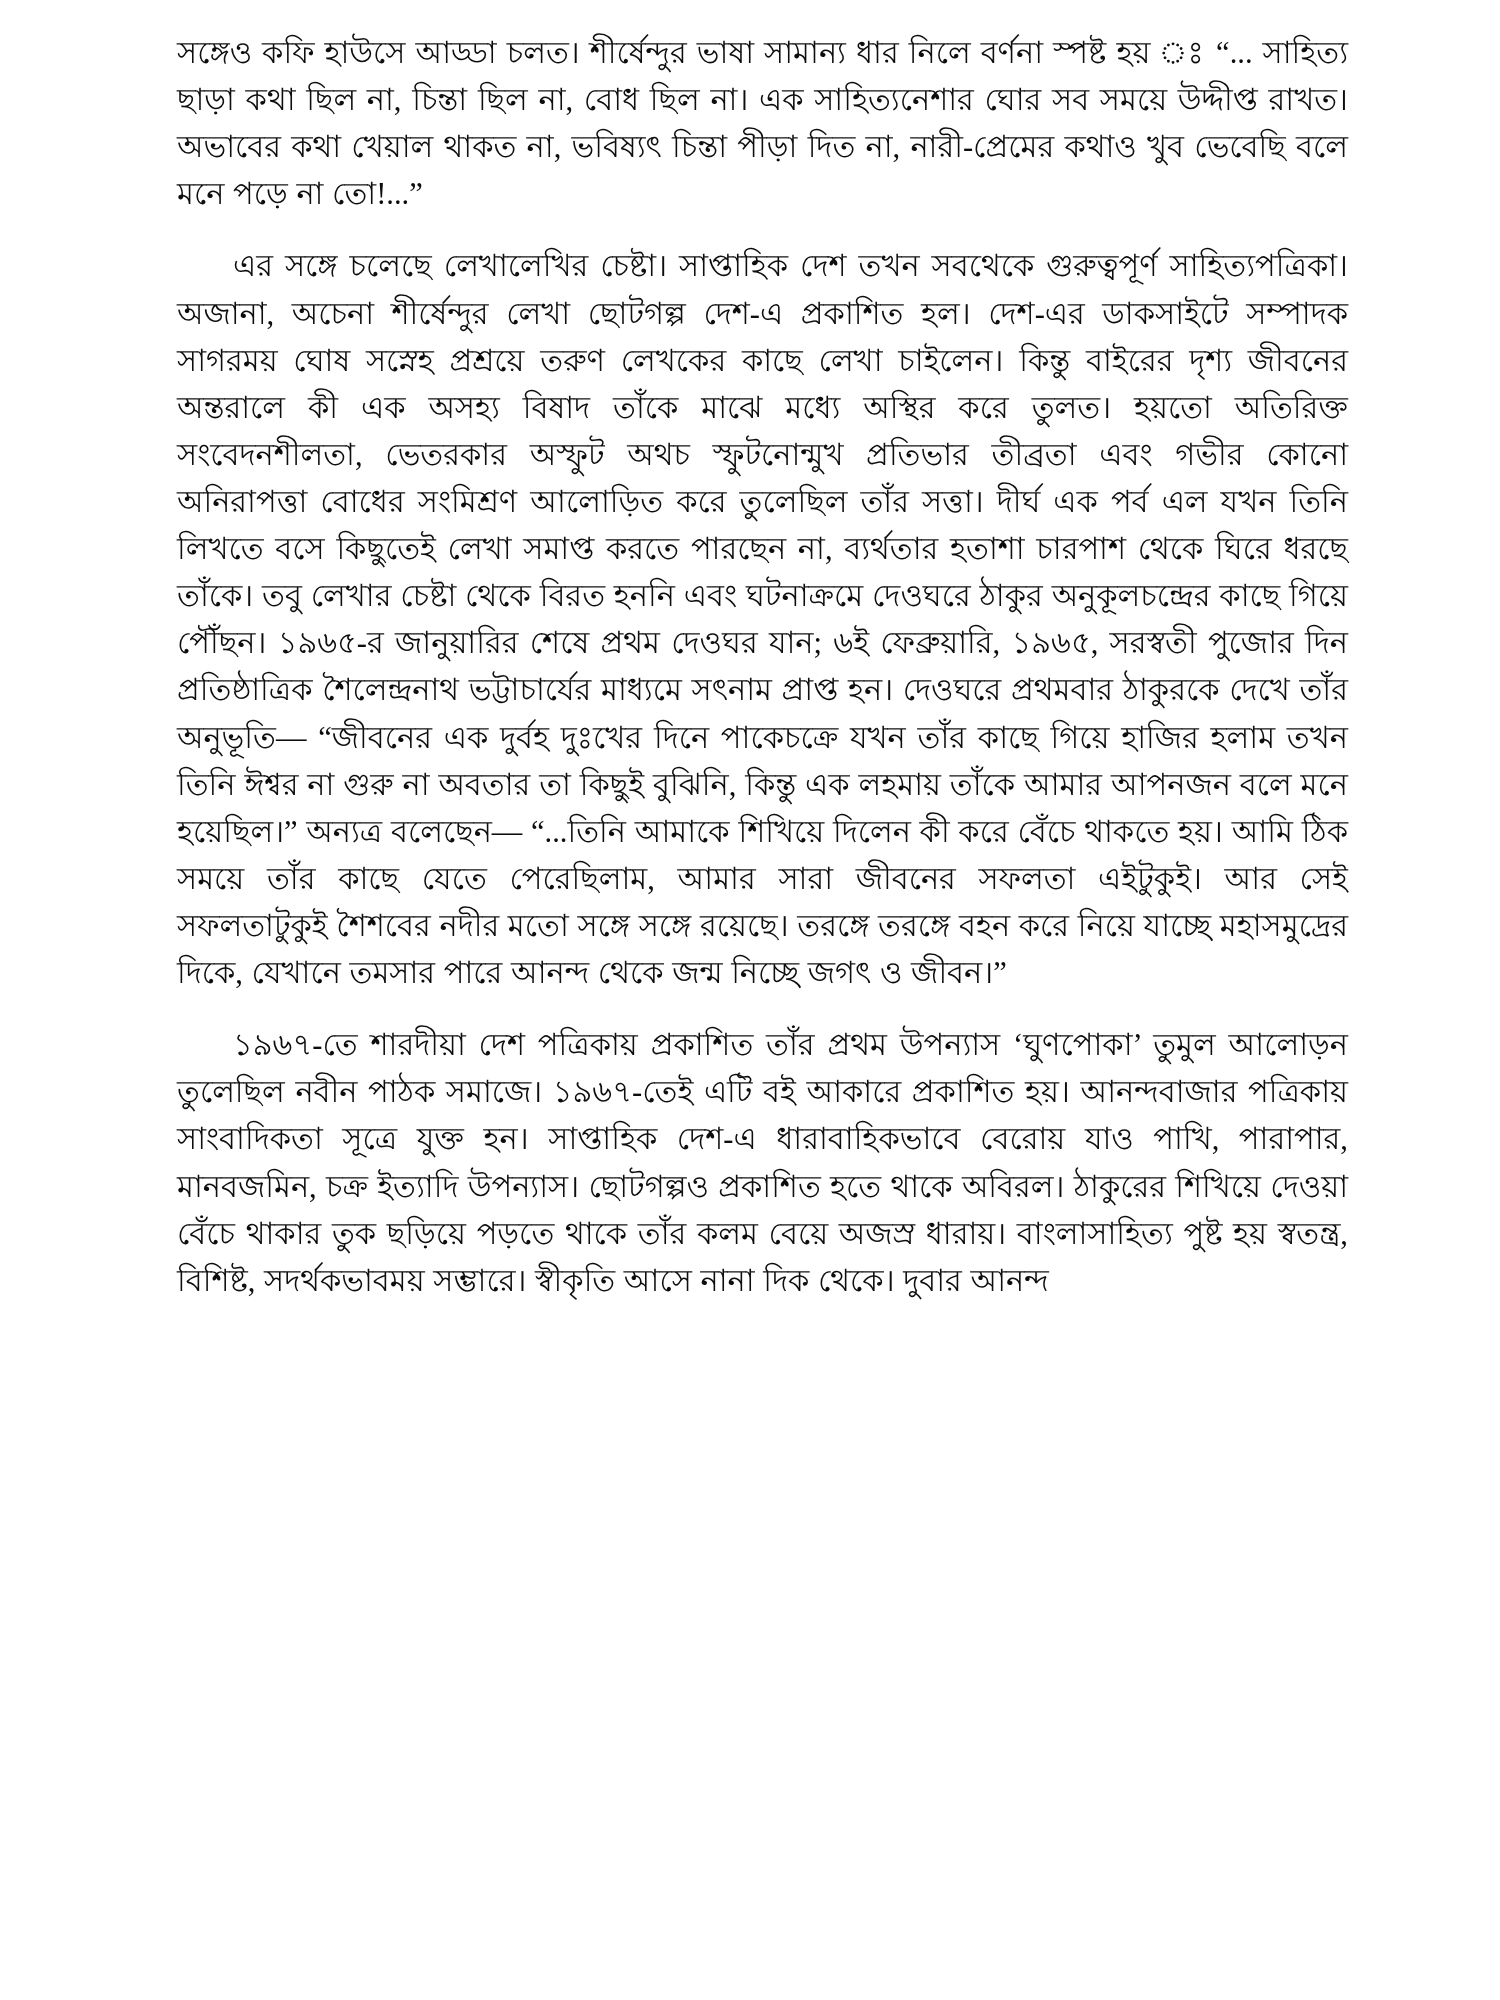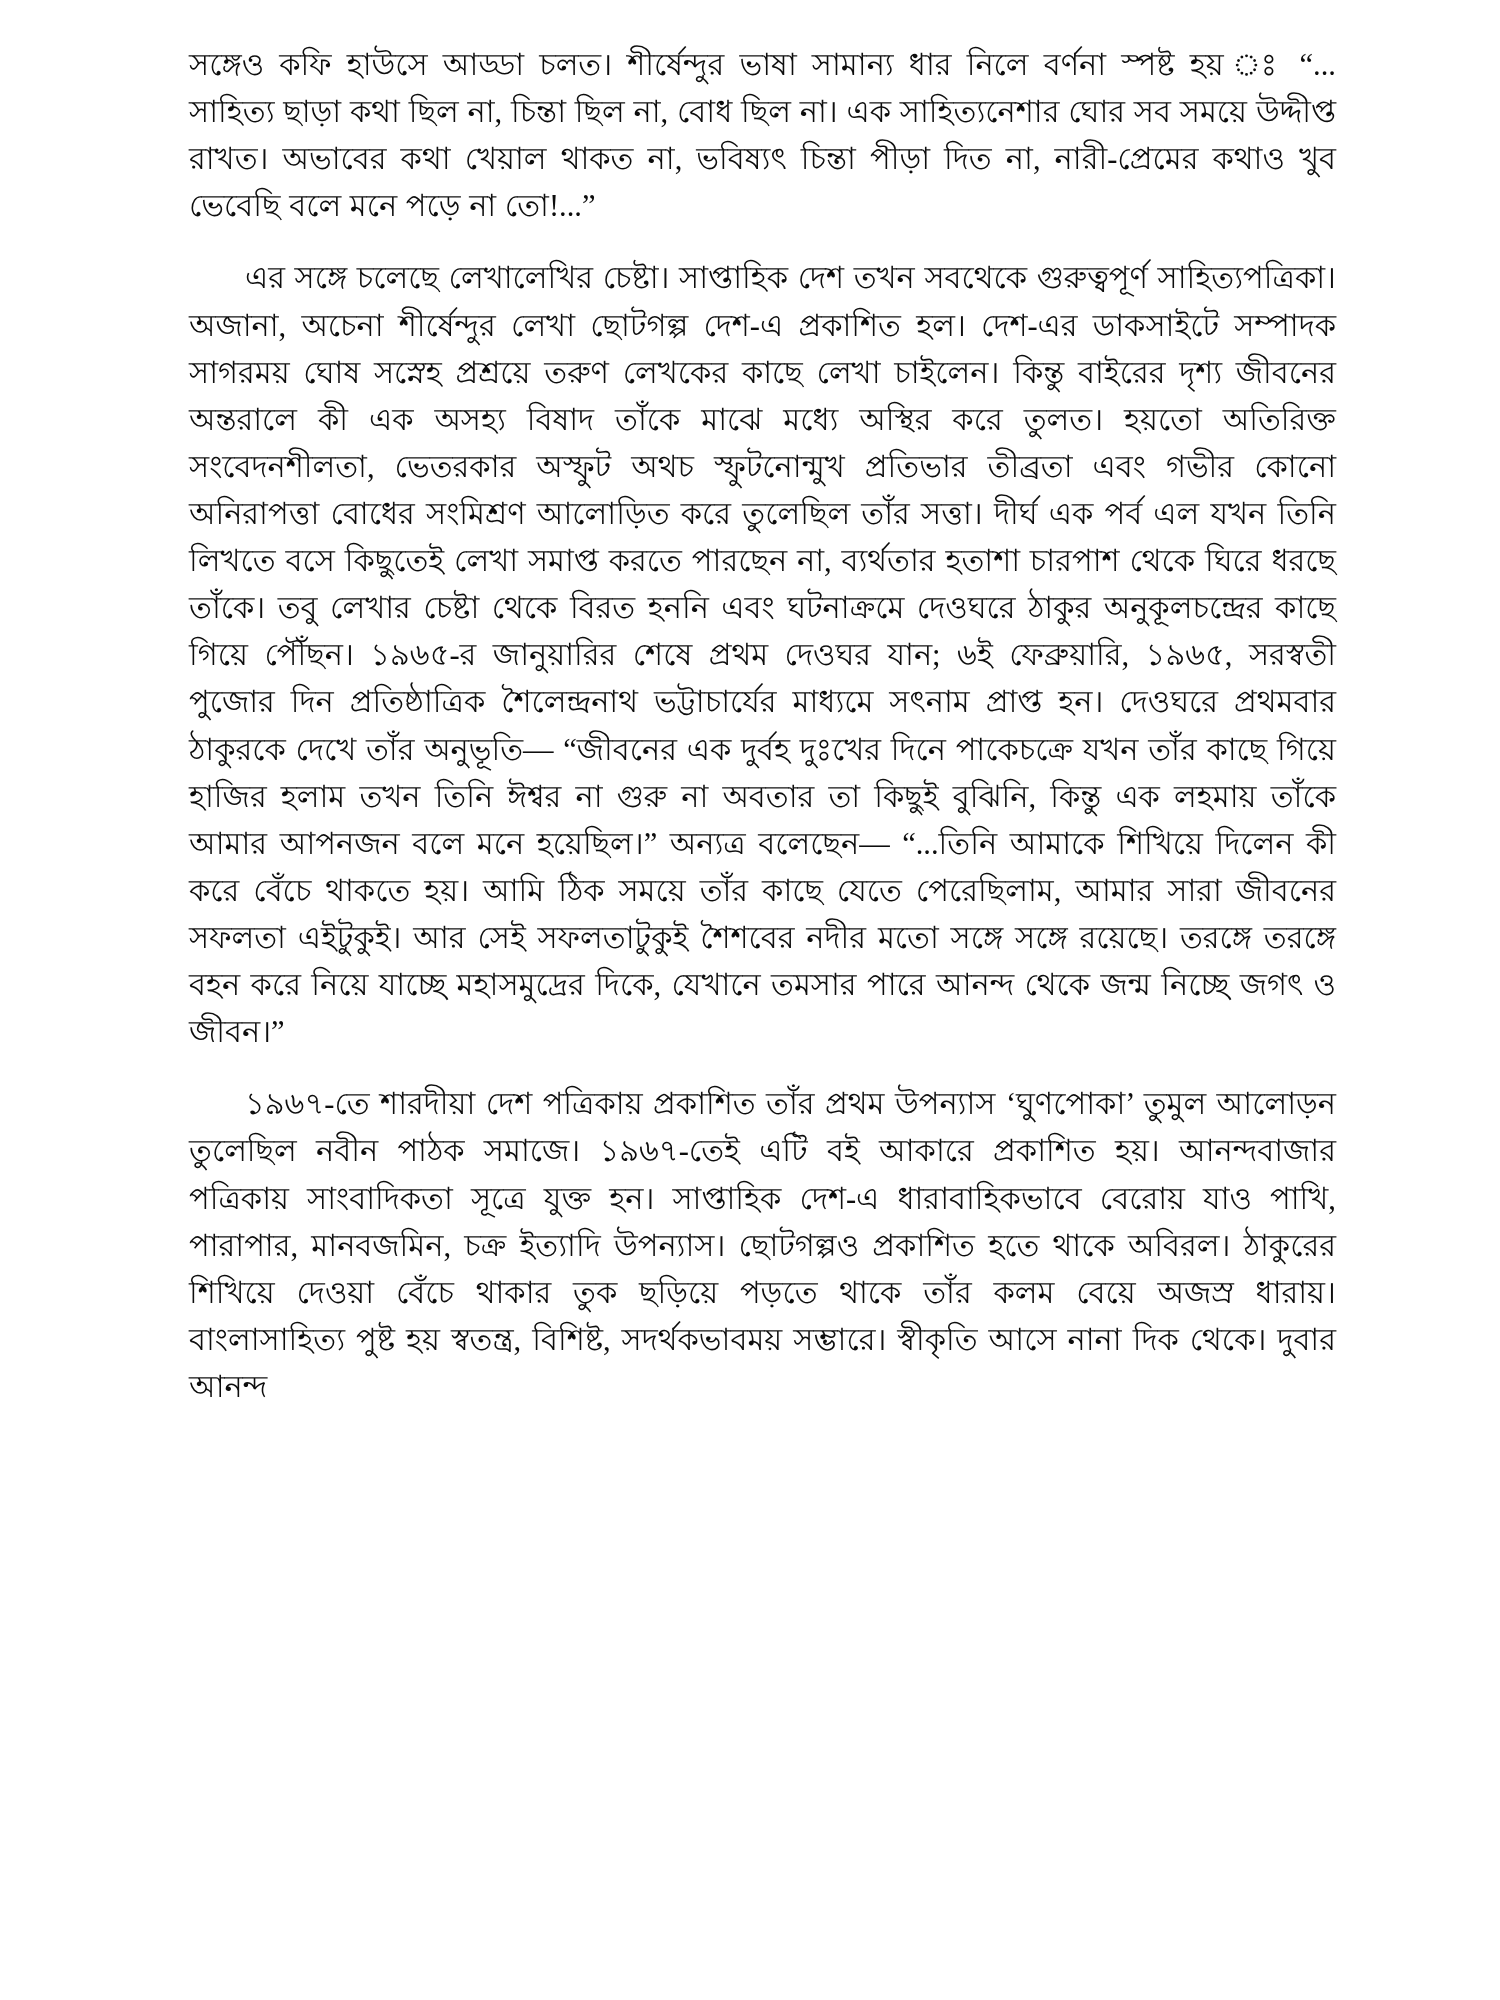--- a/index.html
+++ b/index.html
@@ -18,21 +18,21 @@
     width: 1500px;
     height: 2000px;
     background: #ffffff;
     box-sizing: border-box;
     padding: 28px 150px 0 175px;
   }
   .text-column {
     width: 1175px;
   }
   p.para {
-    margin: 14px;
+    margin: 2px;
     font-size: 30.5px;
     line-height: 1.545;
     text-align: justify;
     text-justify: inter-word;
     color: #0d0d0d;
     letter-spacing: 0px;
     word-spacing: 1px;
     font-weight: 500;
   }
   p.para + p.para {

